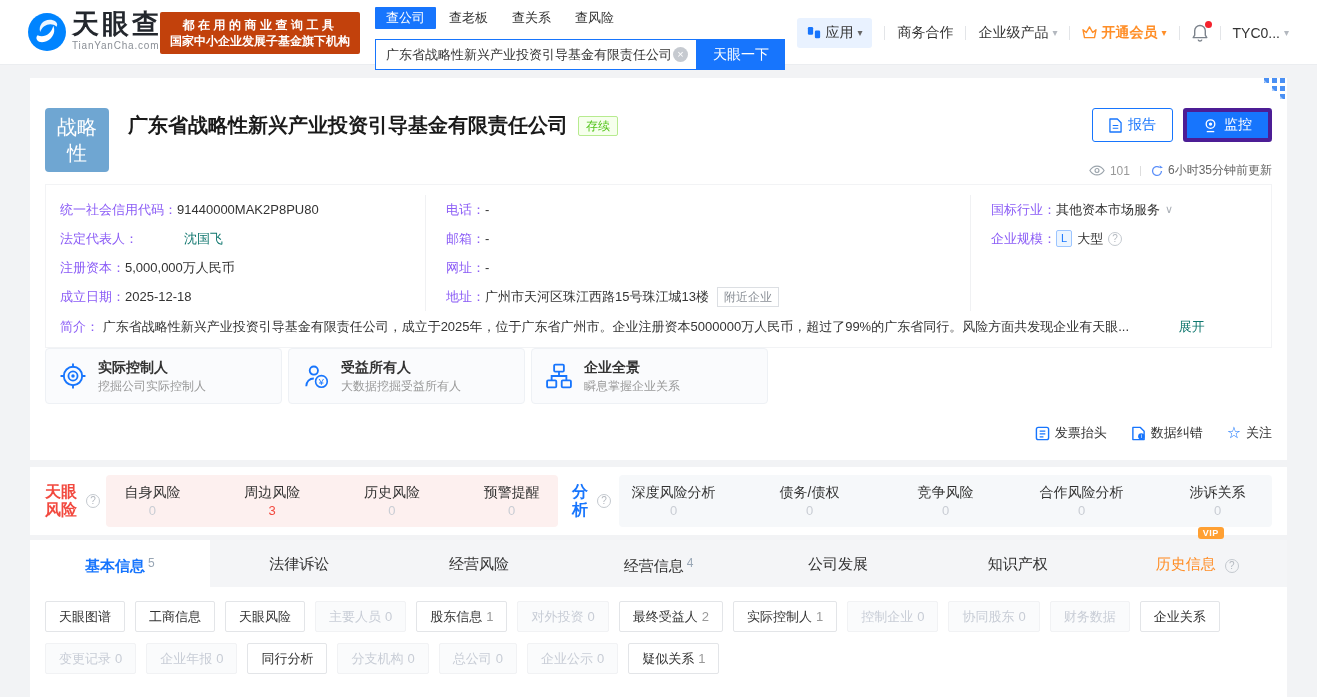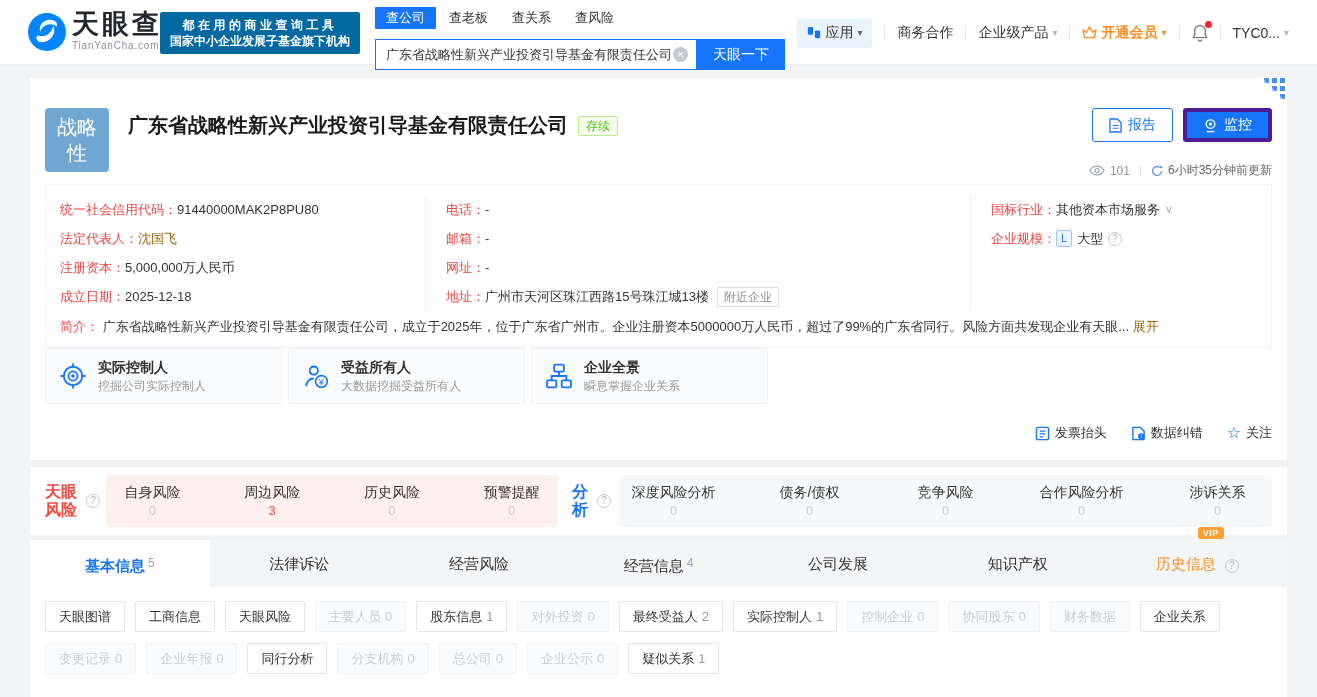--- a/index.html
+++ b/index.html
@@ -7,21 +7,21 @@
     font-family:"Liberation Sans","DejaVu Sans",sans-serif; color:#333; }
   svg { display:block; }
 
   
   .topbar { position:absolute; top:0; left:0; width:1317px; height:65px; background:#fff;
     border-bottom:1px solid #ebedf0; z-index:5; }
   .logo-group { position:absolute; left:28px; top:9px; display:flex; align-items:flex-end; cursor:pointer; }
   .logo-swirl { width:38px; height:38px; margin-right:6px; }
   .brand-cn { font-size:27px; font-weight:bold; color:#23272d; letter-spacing:3px; line-height:30px; }
   .brand-domain { font-size:10px; color:#8a8f96; letter-spacing:.8px; margin-top:1px; }
-  .slogan { position:absolute; left:160px; top:12px; background:#0369a1; color:#fff; padding:5px 10px;
+  .slogan { position:absolute; left:160px; top:12px; background:#c2410c; color:#fff; padding:5px 10px;
     border-radius:2px; text-align:center; }
   .slogan div { font-size:12px; line-height:16px; font-weight:bold; }
   .slogan .l1 { letter-spacing:3.5px; }
 
   .search-area { position:absolute; left:375px; top:7px; }
   .search-tabs { display:flex; align-items:center; height:22px; margin-bottom:10px; }
   .search-tab { font-size:13px; color:#333; margin-right:24px; padding:2px 0; cursor:pointer; }
   .search-tab.active { background:#1775fd; color:#fff; padding:2px 11px; margin-right:13px; border-radius:1px; }
   .search-row { display:flex; }
   .search-box { width:322px; height:31px; border:1px solid #1775fd; background:#fff;
@@ -66,23 +66,23 @@
   .stats-sep { width:1px; height:10px; background:#ddd; margin:0 5px; }
   .stats-upd { color:#666; }
 
   .info-wrap { position:absolute; left:15px; right:15px; top:106px; border:1px solid #f2f3f5; padding:10px 14px 8px 14px; }
   .info-grid { display:flex; }
   .info-col { font-size:13px; }
   .info-col.c1 { width:365px; }
   .info-col.c2 { width:545px; border-left:1px solid #f0f1f3; padding-left:20px; }
   .info-col.c3 { flex:1; border-left:1px solid #f0f1f3; padding-left:20px; }
   .info-row { line-height:29px; white-space:nowrap; display:flex; align-items:center; }
-  .f-label { color:#ef4444; }
+  .f-label { color:#8b5cf6; }
   .f-value { color:#333; }
-  .link { color:#a16207; cursor:pointer; }
+  .link { color:#0f766e; cursor:pointer;margin-left:46px; }
   .near-chip { font-size:12px; color:#8a8f96; border:1px solid #dcdfe3; padding:1px 6px; margin-left:8px;
     cursor:pointer; line-height:16px; }
   .chev { color:#a9aeb5; font-size:11px; margin-left:5px; cursor:pointer; }
   .l-badge { font-size:11px; color:#1775fd; border:1px solid #9cc5ff; background:#ecf5ff; border-radius:2px;
     padding:0 4px; line-height:15px; margin-right:5px; cursor:pointer; }
   .help-ic { display:inline-block; width:14px; height:14px; border:1px solid #c4c9cf; border-radius:50%;
     color:#b3b8bf; font-size:10px; line-height:12px; text-align:center; margin-left:5px; cursor:pointer; flex:0 0 auto; }
   .intro-row { font-size:13px; line-height:24px; margin-top:4px; color:#333; white-space:nowrap; overflow:hidden; }
 
   .feature-cards { position:absolute; left:15px; top:270px; display:flex; gap:6px; }

